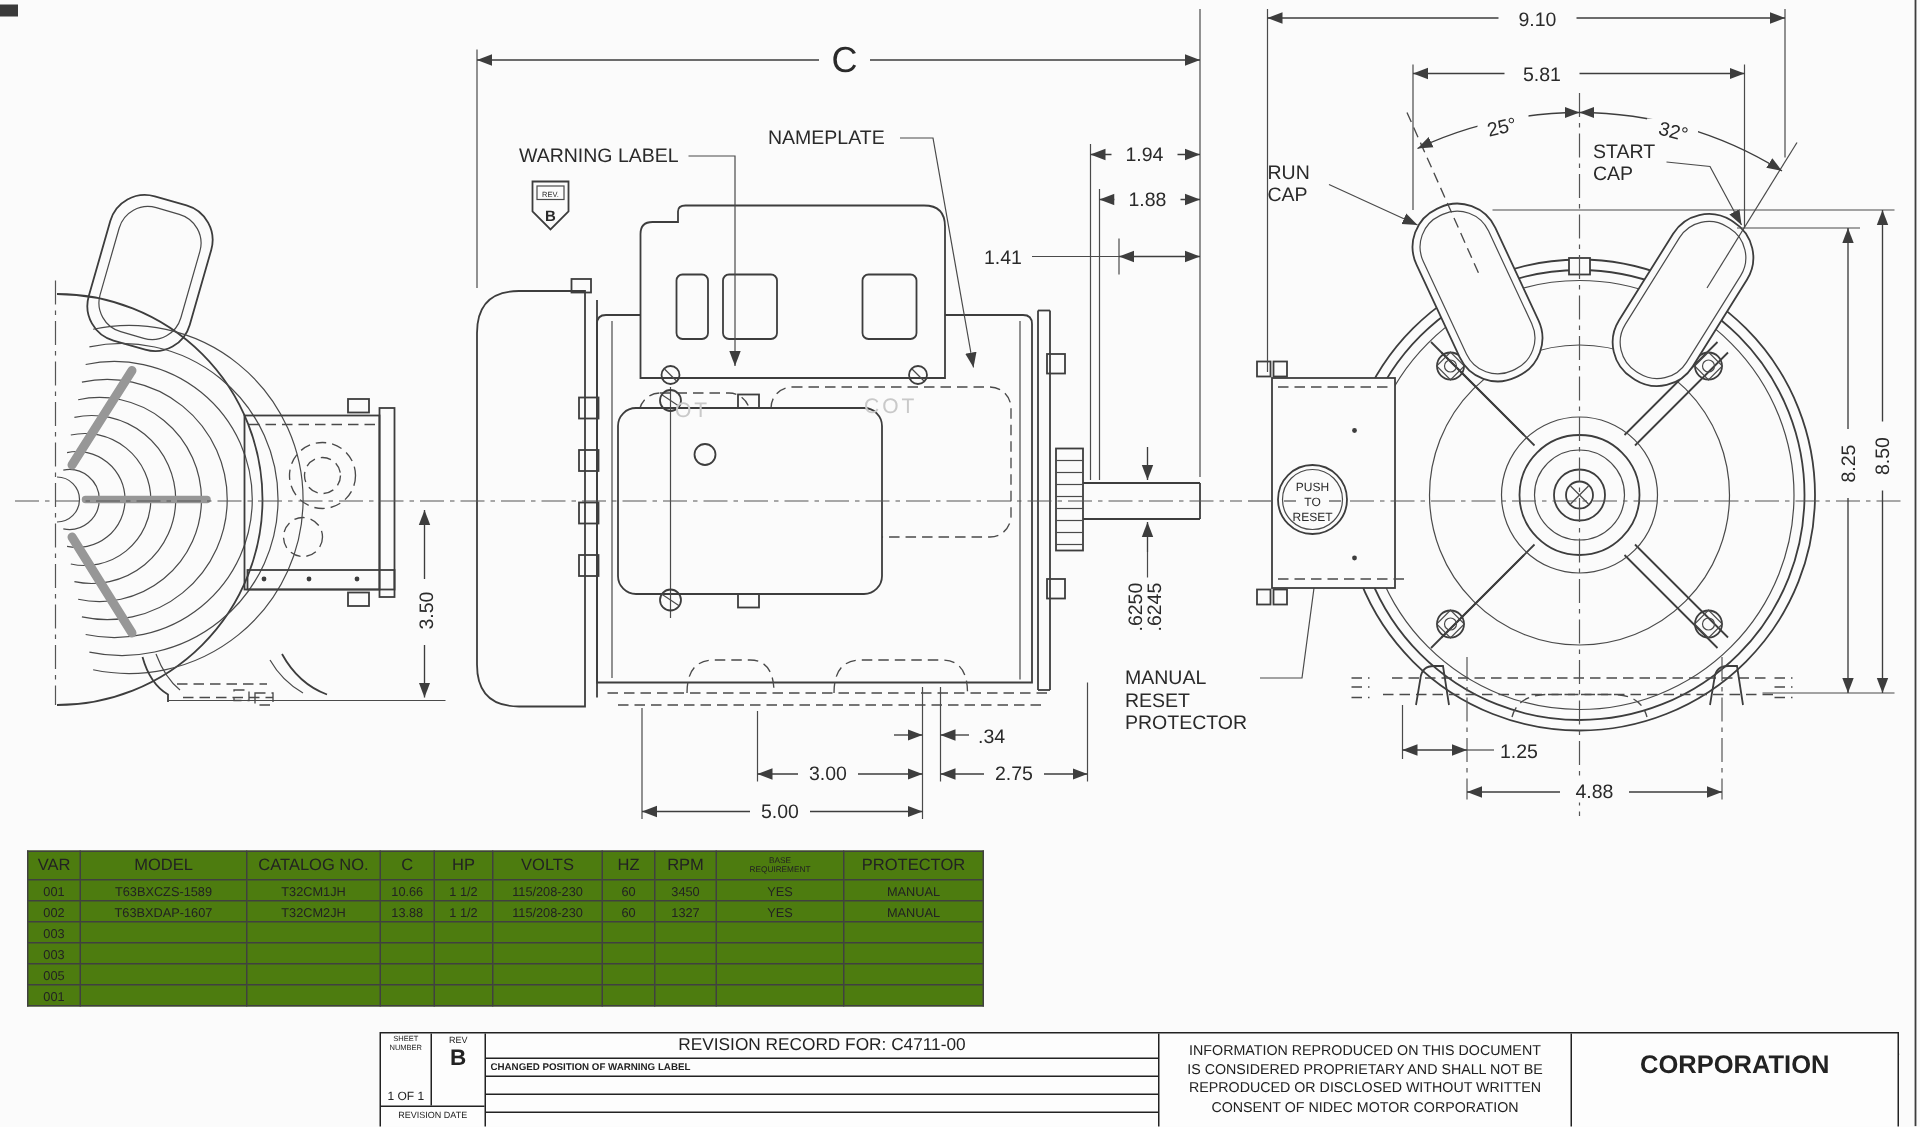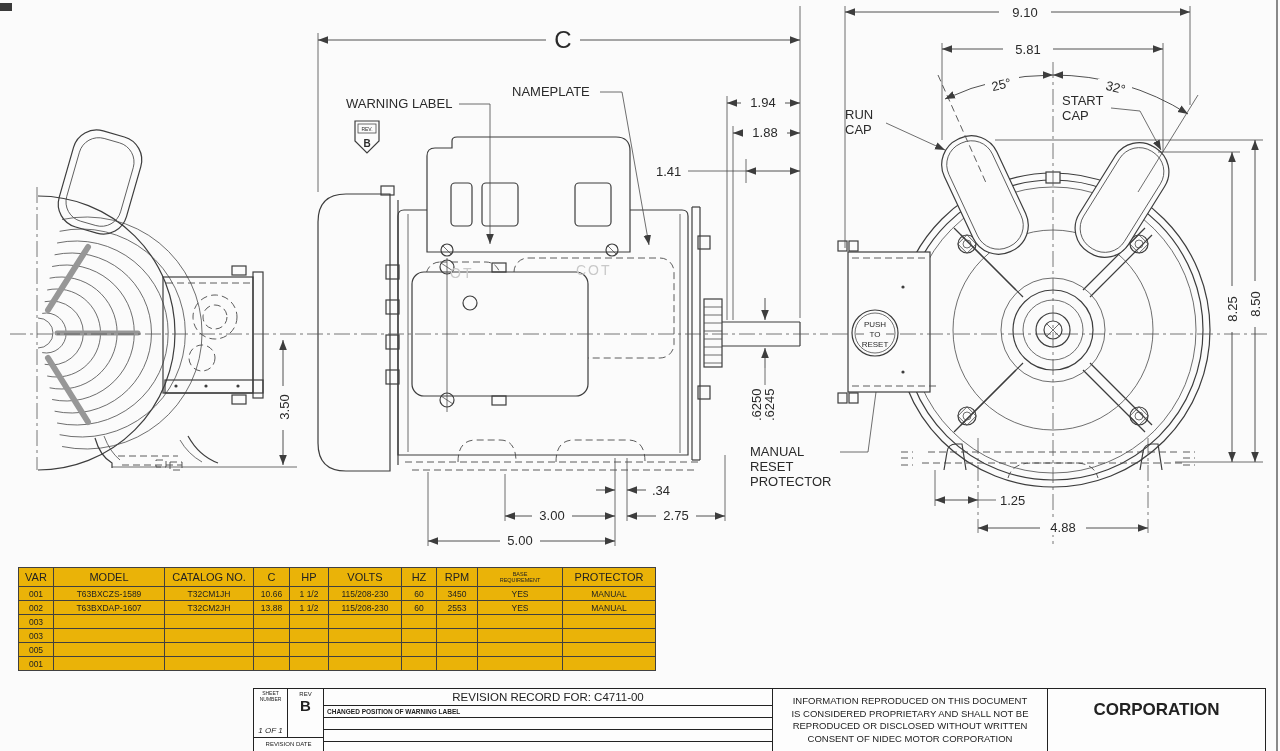--- a/index.html
+++ b/index.html
@@ -13,33 +13,33 @@
   .dim{stroke:#3d3d3d;stroke-width:0.9;fill:none;}
   .cl{stroke:#555;stroke-width:0.8;fill:none;stroke-dasharray:16 4 3 4;}
   .hid{stroke:#4a4a4a;stroke-width:0.9;fill:none;stroke-dasharray:7 4;}
   .spoke{stroke:#979797;fill:none;stroke-linecap:round;}
   .d{font-size:13px;fill:#2a2a2a;}
   .dsm{font-size:8px;fill:#2a2a2a;}
   .ghost{font-size:14px;fill:#c9c9c9;letter-spacing:2px;}
   .mask{fill:#fbfbfb;stroke:none;}
   
   #var-table{position:absolute;left:18px;top:567px;border-collapse:collapse;
-             background:#eab308;border:1.5px solid #333;}
+             background:#4d7c0f;border:1.5px solid #333;}
   #var-table th,#var-table td{border:1px solid #404040;text-align:center;padding:0 2px;}
   #var-table th{font-size:11px;font-weight:400;height:18px;white-space:nowrap;}
   #var-table th.base span{display:block;font-size:5.5px;line-height:6px;font-weight:400;}
   #var-table td{font-size:8.5px;height:13px;white-space:nowrap;}
   
   #title-block{position:absolute;left:253px;top:688px;width:1013px;height:70px;
                border:1.5px solid #222;display:flex;background:#fdfdfd;box-sizing:border-box;}
   .tb-left{width:70px;border-right:1px solid #222;display:flex;flex-direction:column;box-sizing:border-box;}
   .tb-left-top{height:48px;display:flex;}
   .tb-sheet{width:34px;border-right:1px solid #222;text-align:center;display:flex;flex-direction:column;justify-content:space-between;padding:2px 0;box-sizing:border-box;}
   .tb-sheet-label{font-size:5px;line-height:5.5px;}
-  .tb-sheet-value{font-size:8px;font-style:italic;}
+  .tb-sheet-value{font-size:8px;}
   .tb-rev{flex:1;text-align:center;padding-top:2px;}
   .tb-rev-label{font-size:6px;}
   .tb-rev-value{font-size:15px;font-weight:bold;line-height:18px;}
   .tb-left-bottom{border-top:1px solid #222;font-size:6px;text-align:center;padding-top:3px;flex:1;}
   .tb-record{width:449px;border-right:1px solid #222;display:flex;flex-direction:column;box-sizing:border-box;}
   .tb-record-title{height:16px;border-bottom:1px solid #222;text-align:center;font-size:11.5px;line-height:16px;white-space:nowrap;}
   .tb-record-title b{font-weight:normal;}
   .tb-record-row{height:11px;border-bottom:1px solid #222;font-size:6.5px;font-weight:bold;line-height:11px;padding-left:3px;}
   .tb-record-row.empty{font-weight:400;}
   .tb-prop{width:275px;border-right:1px solid #222;text-align:center;font-size:9.5px;line-height:12.5px;padding-top:6px;box-sizing:border-box;}
@@ -437,21 +437,21 @@
     <td>MANUAL</td>
   </tr>
   <tr>
     <td>002</td>
     <td>T63BXDAP-1607</td>
     <td>T32CM2JH</td>
     <td>13.88</td>
     <td>1 1/2</td>
     <td>115/208-230</td>
     <td>60</td>
-    <td>2553</td>
+    <td>1327</td>
     <td>YES</td>
     <td>MANUAL</td>
   </tr>
   <tr>
     <td>003</td>
     <td></td>
     <td></td>
     <td></td>
     <td></td>
     <td></td>

